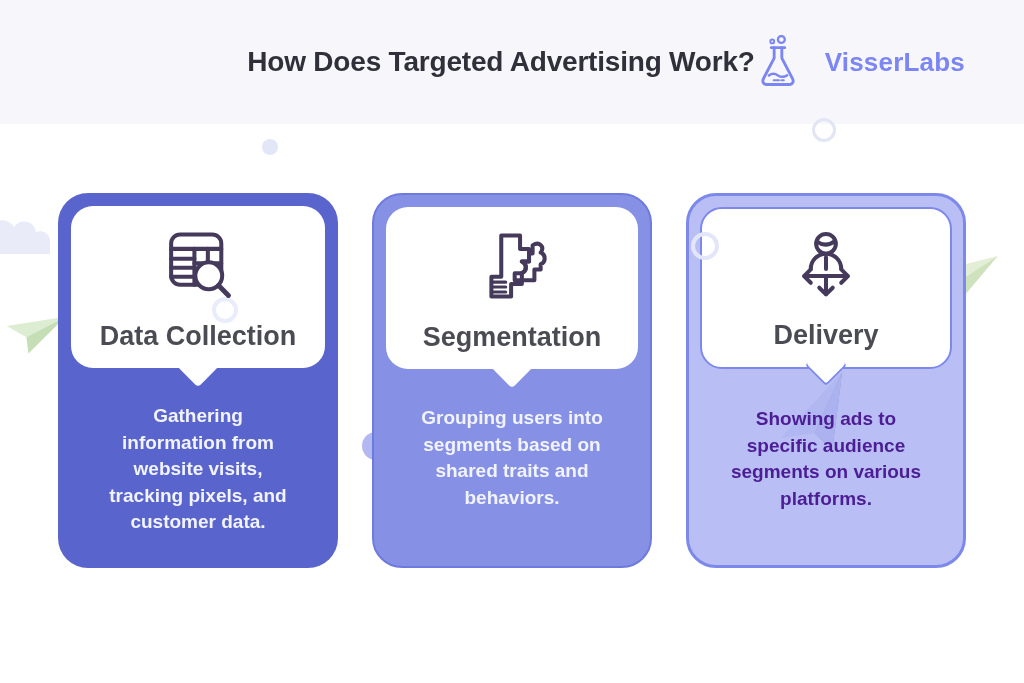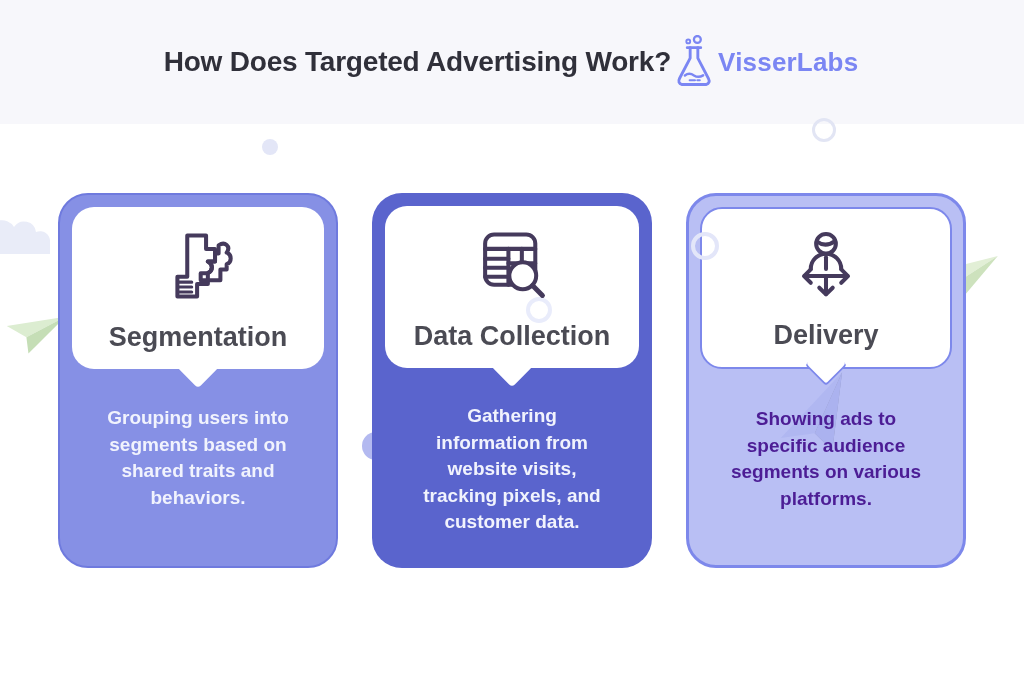--- a/index.html
+++ b/index.html
@@ -1,23 +1,23 @@
 <!DOCTYPE html>
 <html><head>
 <meta charset="utf-8">
 <style>
   * { margin:0; padding:0; box-sizing:border-box; }
   body { background:#ffffff; font-family:"Liberation Sans","DejaVu Sans",sans-serif; }
   .stage { position:relative; width:1024px; height:683px; background:#ffffff; overflow:hidden; }
 
   
   .header { position:absolute; top:0; left:0; width:1024px; height:124px; background:#f7f7fb;
-            display:flex; align-items:center; justify-content:center; padding:0 59px 0 57px; z-index:1; }
+            display:flex; align-items:center; justify-content:flex-end; padding:0 59px 0 57px; z-index:1; }
   .page-title { font-size:28px; font-weight:700; color:#30303a; letter-spacing:-0.2px; }
-  .brand { display:flex; align-items:center; gap:1px; }
+  .brand { display:flex; align-items:center; gap:24px; }
   .brand-name { font-size:26px; font-weight:700; color:#7b86f3; letter-spacing:0.2px; }
 
   
   .deco { position:absolute; z-index:0; }
   .dot { left:262px; top:139px; width:16px; height:16px; border-radius:50%; background:#e3e6f7; }
   .ring-header { left:812px; top:118px; width:24px; height:24px; border-radius:50%; border:3px solid #e2e5f4; z-index:2; }
   .cloud { left:-12px; top:220px; }
   .plane-left { left:6px; top:308px; transform:rotate(10deg); }
   .plane-right { left:932px; top:250px; transform:rotate(5deg); }
   .circle-behind-card2 { left:362px; top:432px; width:28px; height:28px; border-radius:50%; background:#b3b9f0; }
@@ -79,56 +79,56 @@
     <polygon points="22,30 58,2 27,46" fill="#c5deb6"></polygon>
   </svg>
   <svg class="deco plane-right" width="66" height="55" viewBox="0 0 60 48">
     <polygon points="0,22 58,2 22,30" fill="#e2efd6"></polygon>
     <polygon points="22,30 58,2 27,46" fill="#cde2bd"></polygon>
   </svg>
   <div class="deco circle-behind-card2"></div>
 
   <div class="cards">
 
-    <div class="card card-2">
-      <div class="panel">
-        <div class="tail"></div>
-        <svg class="card-icon" width="86" height="86" viewBox="0 0 96 96" fill="none" stroke="#453a5c" stroke-width="4.5" stroke-linecap="round" stroke-linejoin="round">
-          <path d="M36 14 H57 V29 H67 V43 H59 C65 46 65 53 59 56 V68 H47 V82 H25 V60 H36 Z"></path>
-          <path d="M71 25 C78 20 85 26 80 33 C86 35 86 44 80 46 V52 H73 V64 H51 V56 H59 C65 53 65 46 59 43 H67 V34 H71 Z"></path>
-          <path d="M27 66 H41 M27 71.5 H41 M27 77 H41" stroke-width="3.4"></path>
-        </svg>
-        <div class="panel-title">Segmentation</div>
-      </div>
-      <div class="desc">Grouping users into
-segments based on
-shared traits and
-behaviors.</div>
-    </div>
-
     <div class="card card-1">
       <div class="panel">
         <div class="tail"></div>
         <div class="ring-panel1"></div>
         <svg class="card-icon" width="86" height="86" viewBox="0 0 96 96" fill="none" stroke="#453a5c" stroke-width="4.5" stroke-linecap="round" stroke-linejoin="round">
           <rect x="18" y="14" width="56" height="56" rx="10"></rect>
           <path d="M18 30 H74"></path>
           <path d="M44 30 V70"></path>
           <path d="M18 41 H44 M18 51 H44 M18 61 H44"></path>
           <path d="M59 30 V46 M44 46 H74"></path>
           <circle cx="60" cy="60" r="15" fill="#ffffff"></circle>
           <path d="M71 71 L82 82" stroke-width="5.5"></path>
         </svg>
         <div class="panel-title">Data Collection</div>
       </div>
       <div class="desc">Gathering
 information from
 website visits,
 tracking pixels, and
 customer data.</div>
+    </div>
+
+    <div class="card card-2">
+      <div class="panel">
+        <div class="tail"></div>
+        <svg class="card-icon" width="86" height="86" viewBox="0 0 96 96" fill="none" stroke="#453a5c" stroke-width="4.5" stroke-linecap="round" stroke-linejoin="round">
+          <path d="M36 14 H57 V29 H67 V43 H59 C65 46 65 53 59 56 V68 H47 V82 H25 V60 H36 Z"></path>
+          <path d="M71 25 C78 20 85 26 80 33 C86 35 86 44 80 46 V52 H73 V64 H51 V56 H59 C65 53 65 46 59 43 H67 V34 H71 Z"></path>
+          <path d="M27 66 H41 M27 71.5 H41 M27 77 H41" stroke-width="3.4"></path>
+        </svg>
+        <div class="panel-title">Segmentation</div>
+      </div>
+      <div class="desc">Grouping users into
+segments based on
+shared traits and
+behaviors.</div>
     </div>
 
     <div class="card card-3">
       <div class="ring-card3"></div>
       <svg class="plane-faint-card3" width="88" height="72" viewBox="0 0 60 48">
         <polygon points="0,22 58,2 22,30" fill="#99a3ea"></polygon>
         <polygon points="22,30 58,2 27,46" fill="#8italic2a0e8" fill-opacity="0.8"></polygon>
         <polygon points="22,30 58,2 27,46" fill="#8a94e4"></polygon>
       </svg>
       <div class="panel">

